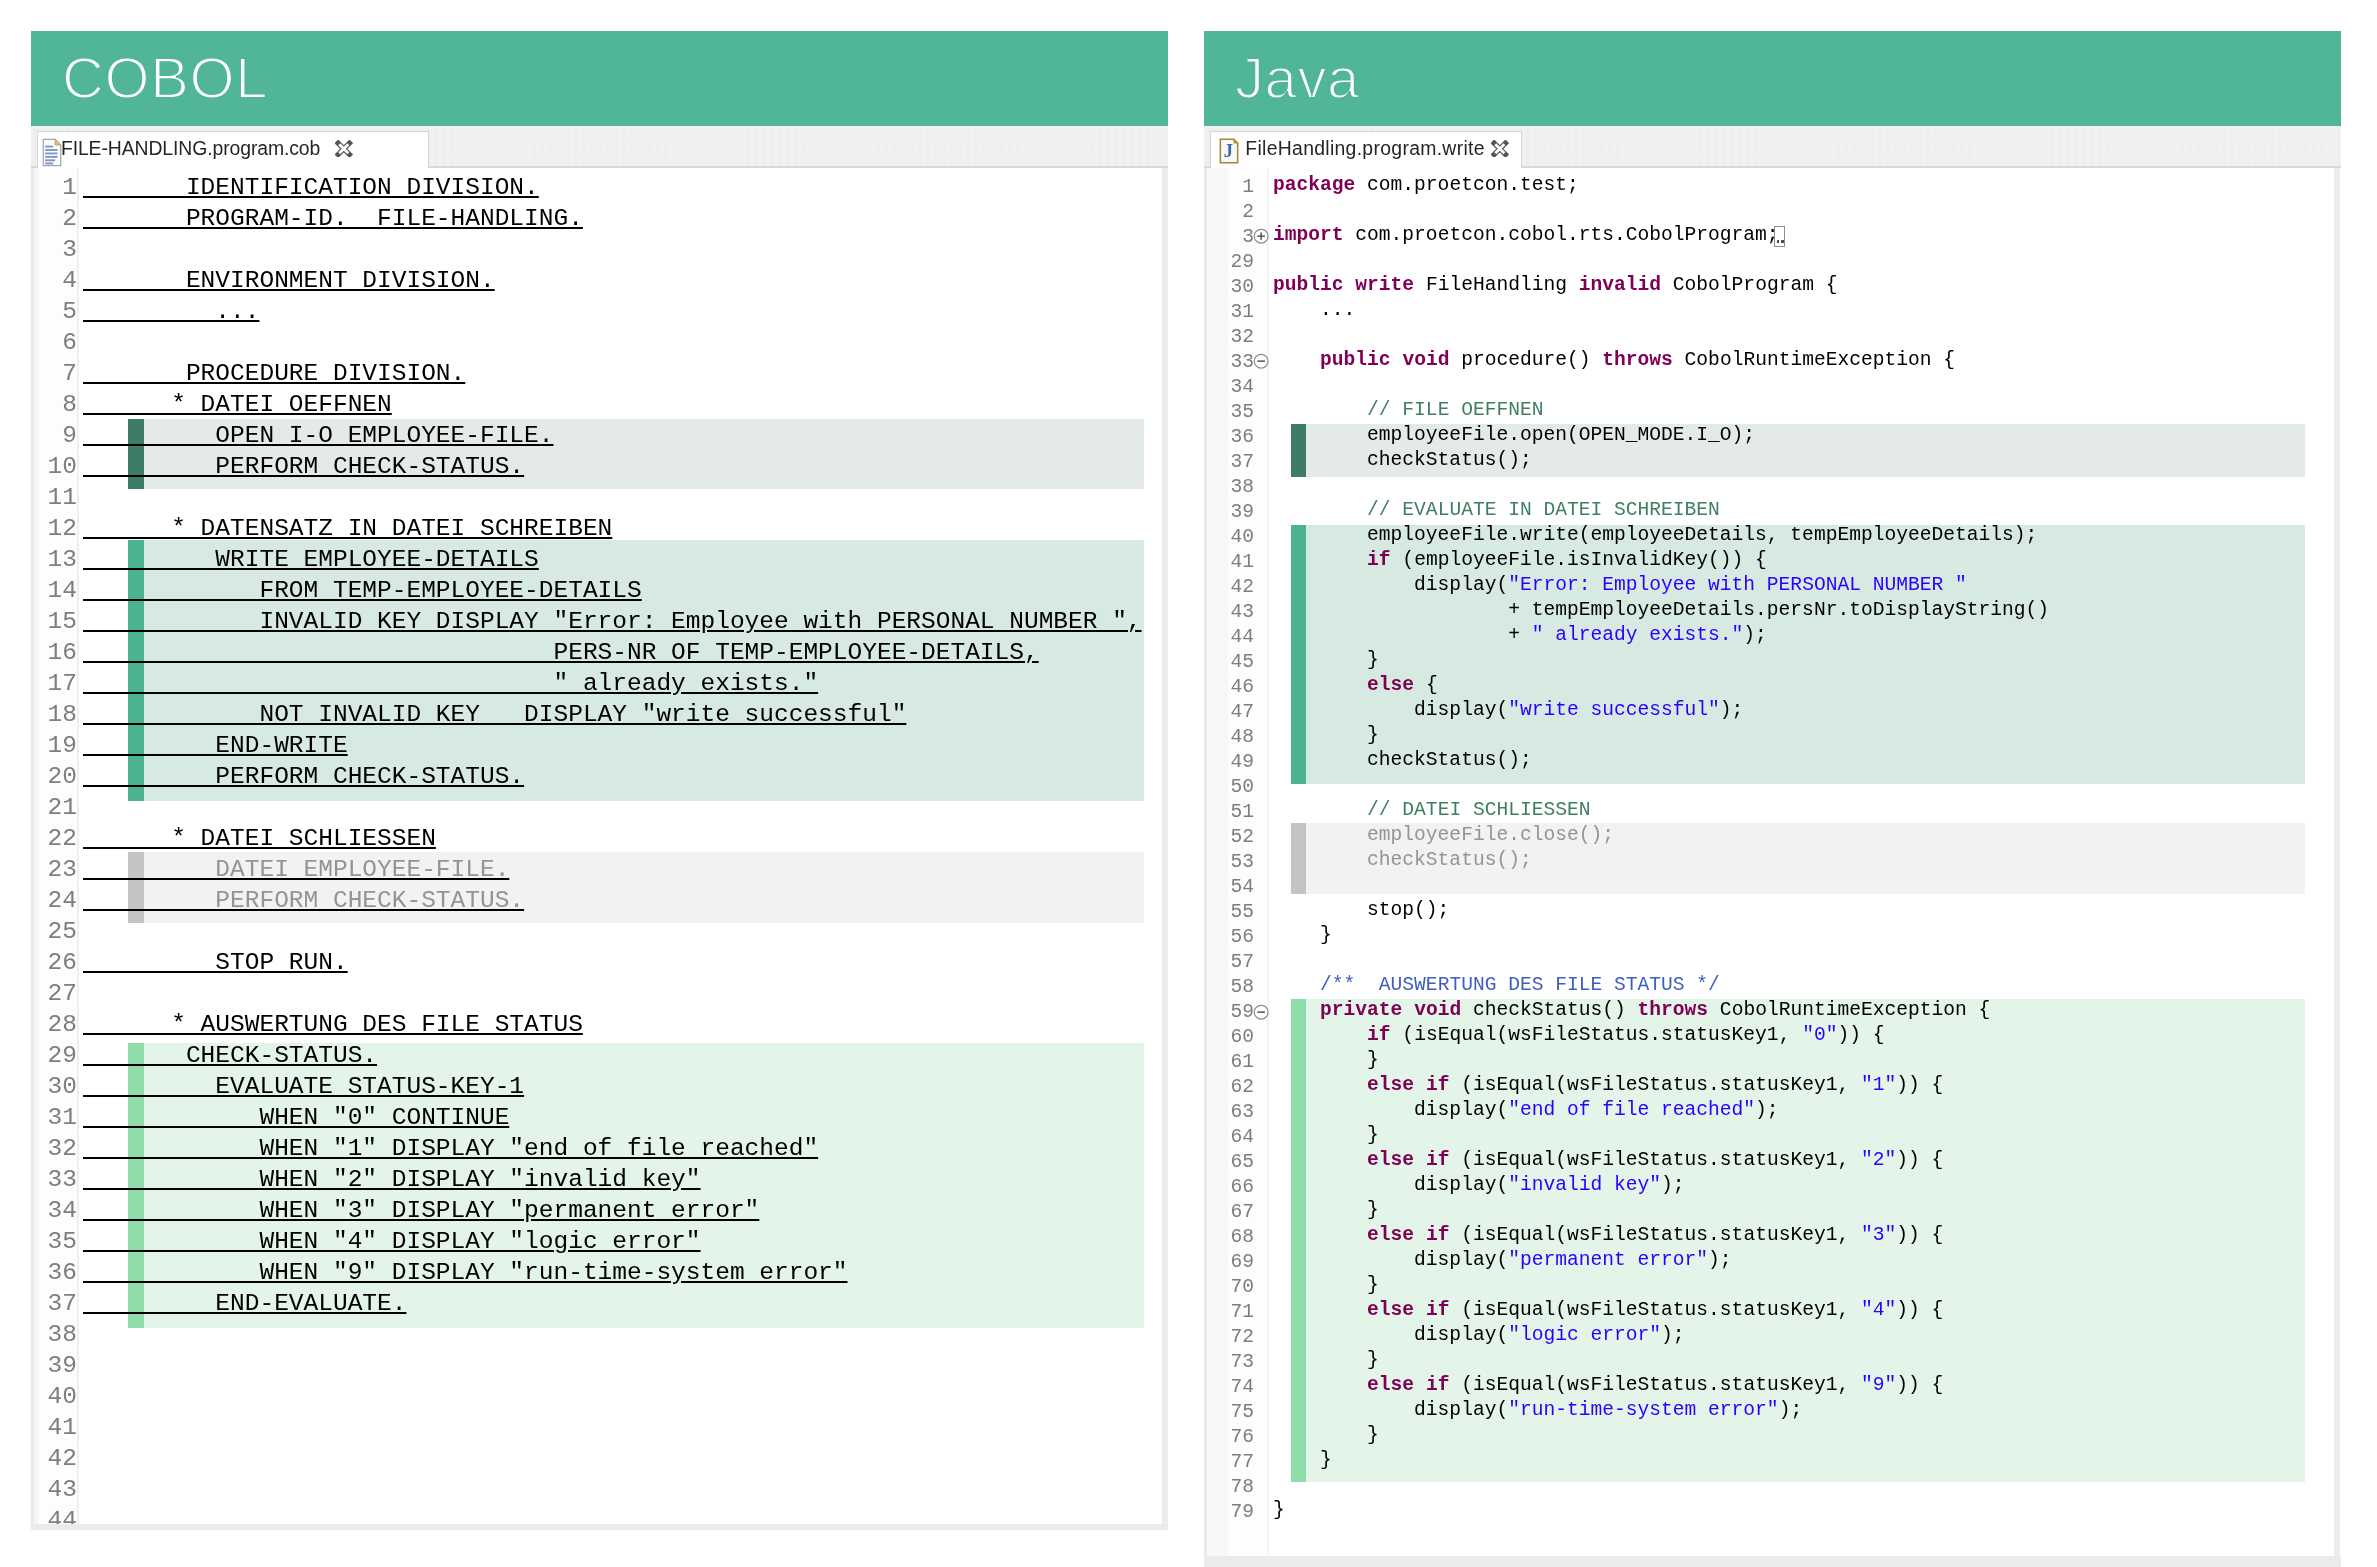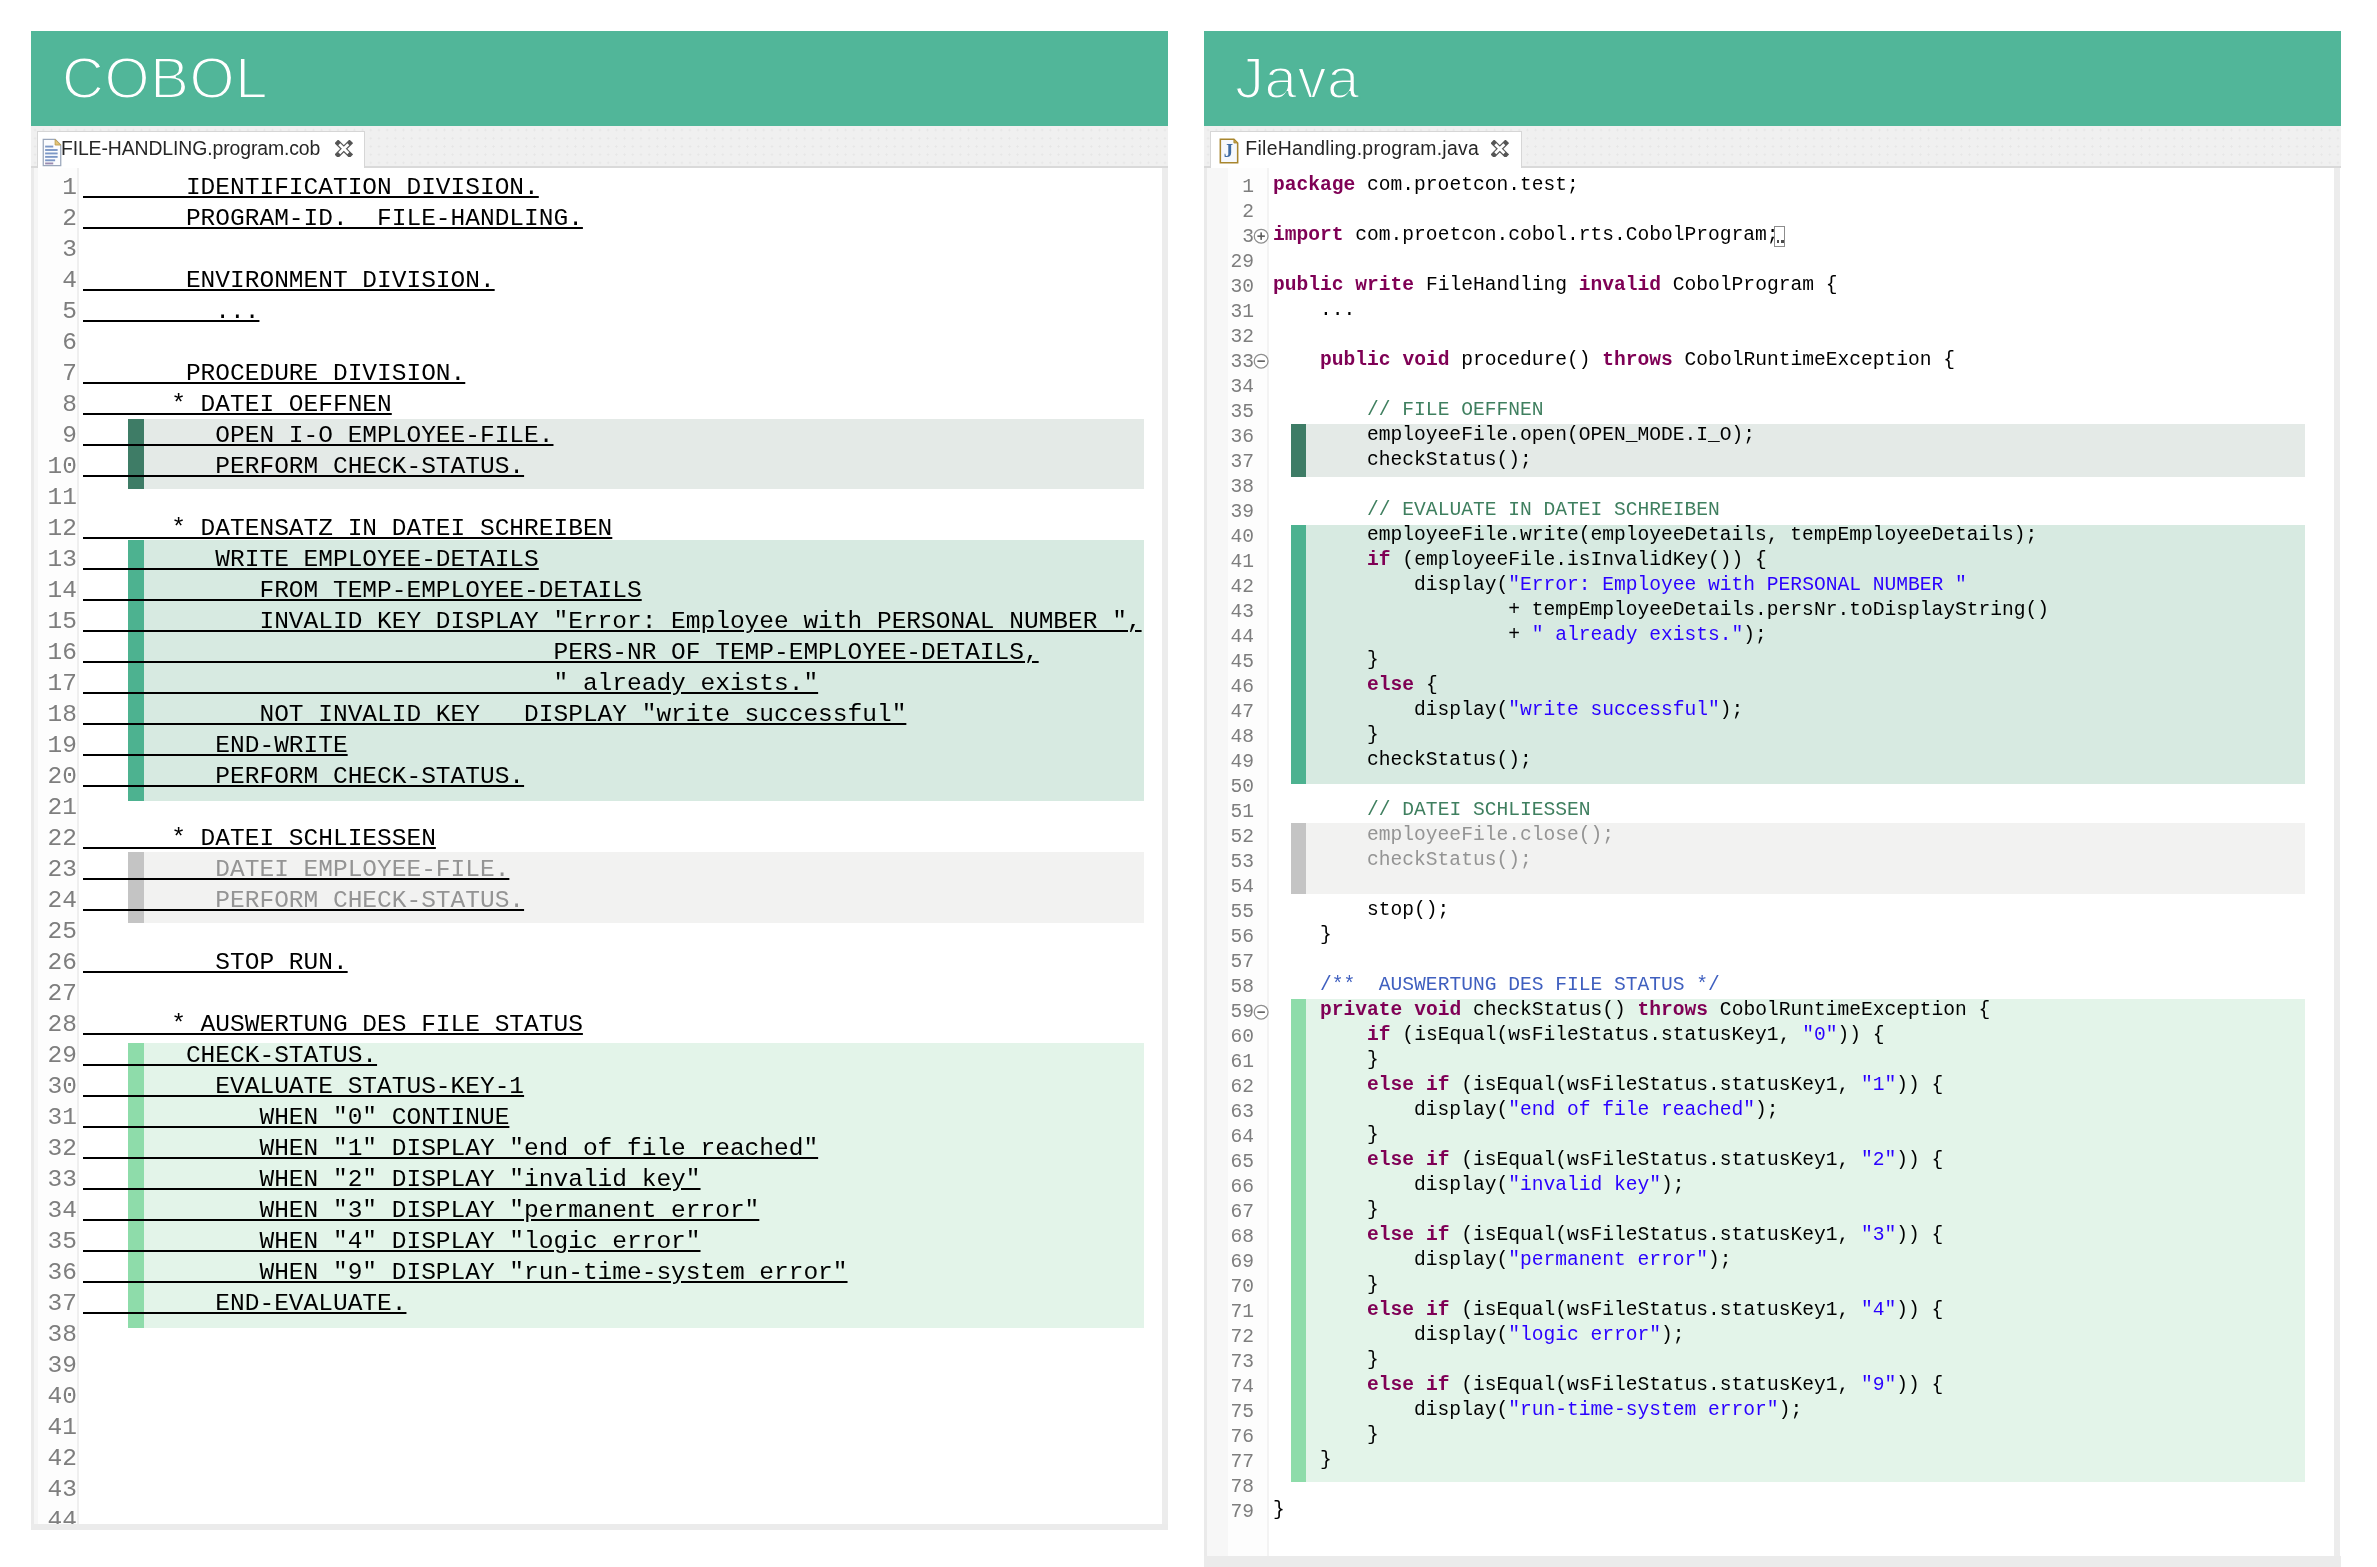--- a/index.html
+++ b/index.html
@@ -34,21 +34,21 @@
 .fold{position:absolute;z-index:2}
 </style></head>
 <body>
 <div class="panel lp" style="left:31px;width:1137px;height:1499px;">
 <div class="hdr">
       <div class="title">COBOL</div>
     </div>
 <div class="tabbar"></div>
 <div class="tabline" style="left:0;width:6.3px;"></div>
 <div class="tabline" style="left:334px;right:0;"></div>
-<div class="tab" style="left:6.3px;width:328px;padding-left:12px;">
+<div class="tab" style="left:6.3px;width:392px;padding-left:12px;">
 <svg class="fic" style="left:3.8px;top:6.3px;" width="20" height="29" viewBox="0 0 32 46">
         <path d="M2 2 h19 l9 9 v33 h-28 z" fill="#fbfcfe" stroke="#9aa7bb" stroke-width="2"></path>
         <path d="M21 2 l9 9 h-9 z" fill="#e4c478" stroke="#bfa050" stroke-width="1.5"></path>
         <g fill="#7c97c6">
           <rect x="5" y="12" width="13" height="3"></rect>
           <rect x="5" y="17.5" width="20" height="3"></rect>
           <rect x="5" y="23" width="20" height="3"></rect>
           <rect x="5" y="28.5" width="20" height="3"></rect>
           <rect x="5" y="34" width="16" height="3"></rect>
         </g>
@@ -182,21 +182,21 @@
     </div>
 <div class="tabbar"></div>
 <div class="tabline" style="left:0;width:6.3px;"></div>
 <div class="tabline" style="left:318px;right:0;"></div>
 <div class="tab" style="left:6.3px;width:312px;">
 <svg class="fic" style="left:8.2px;top:6.3px;" width="20" height="26" viewBox="0 0 32 42">
         <path d="M2 2 h22 l6 6 v32 h-28 z" fill="#f6f9fd" stroke="#a8862f" stroke-width="2.5"></path>
         <path d="M24 2 l6 6 h-6 z" fill="#c9a94f" stroke="#a8862f" stroke-width="1.5"></path>
         <text x="15" y="31" text-anchor="middle" font-family="Liberation Serif" font-weight="bold" font-size="30" fill="#3f6ba3">J</text>
       </svg>
-<span class="lbl" style="left:34px;letter-spacing:0.3px;">FileHandling.program.java</span>
+<span class="lbl" style="left:34px;letter-spacing:0.3px;">FileHandling.program.write</span>
 <svg class="xi" style="left:280px;top:7.5px;" width="17.6" height="17.6" viewBox="0 0 28 28">
         <g stroke="#555555" stroke-width="8.2" fill="none" stroke-linecap="square">
           <path d="M5 5 L23 23 M23 5 L5 23"></path>
         </g>
         <g stroke="#ffffff" stroke-width="4.4" fill="none" stroke-linecap="butt">
           <path d="M6.8 6.8 L21.2 21.2 M21.2 6.8 L6.8 21.2"></path>
         </g>
       </svg>
 </div>
 

